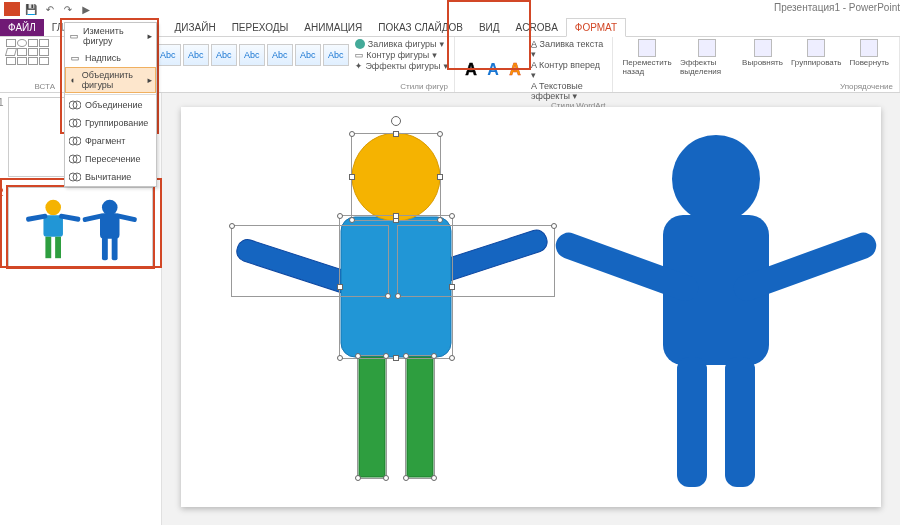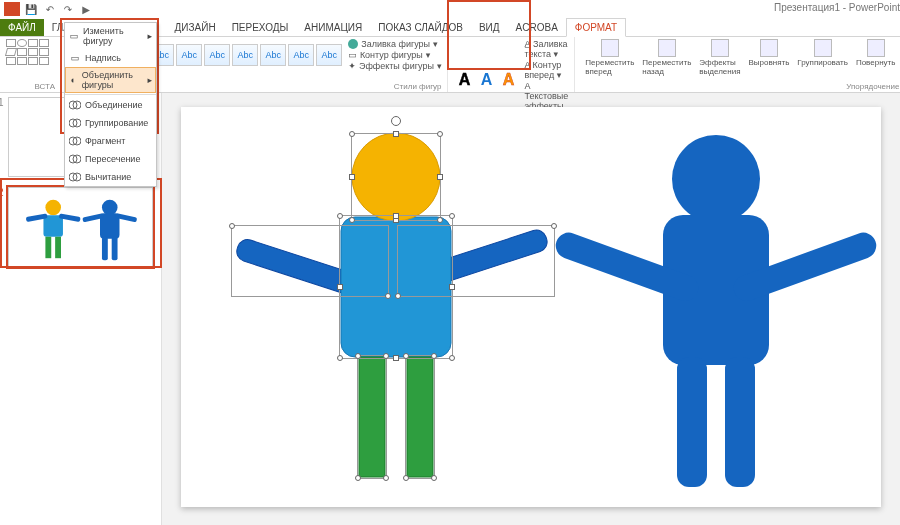--- a/index.html
+++ b/index.html
@@ -6,21 +6,21 @@
   body { width: 900px; height: 525px; background: #fff; font-size: 11px; color: #444; position: relative; overflow: hidden; }
 
   .titlebar { height: 18px; background: #fff; display: flex; align-items: center; }
   .qat { display: flex; gap: 2px; padding-left: 4px; }
   .qat span { width: 16px; height: 14px; display: inline-flex; align-items: center; justify-content: center; font-size: 10px; color: #666; }
   .app-logo { width: 16px; height: 14px; background: #d24726; margin-right: 2px; }
   .doc-title { position: absolute; left: 0; right: 0; text-align: right; font-size: 10px; color: #777; top: 2px; }
 
   .tabs { height: 19px; display: flex; align-items: flex-end; border-bottom: 1px solid #d4d4d4; position: relative; }
   .tab { padding: 3px 8px; font-size: 10px; color: #444; cursor: pointer; }
-  .tab.file { background: #4d7c0f; color: #fff; }
+  .tab.file { background: #701a75; color: #fff; }
   .tab.active { color: #d24726; border: 1px solid #d4d4d4; border-bottom: 1px solid #fff; background: #fff; position: relative; top: 1px; }
 
   .ribbon { height: 56px; background: #fff; border-bottom: 1px solid #d4d4d4; display: flex; position: relative; }
   .rgroup { border-right: 1px solid #e6e6e6; padding: 2px 6px 0 6px; display: flex; flex-direction: column; justify-content: space-between; }
   .rgroup-label { font-size: 8px; color: #888; text-align: right; padding-bottom: 1px; }
   .shapes-mini { width: 50px; display: flex; flex-wrap: wrap; gap: 1px; }
   .shapes-mini span { width: 10px; height: 8px; border: 1px solid #999; }
   .insert-col { display: flex; flex-direction: column; gap: 1px; font-size: 9px; color: #555; }
   .insert-col div { display: flex; align-items: center; gap: 3px; }
   .bluebox { width: 10px; height: 10px; background: #4a9; border: 1px solid #2a7; }
@@ -154,24 +154,20 @@
         <div><span>A</span> <span>Текстовые эффекты</span> ▾</div>
       </div>
     </div>
     <div class="rgroup-label">Стили WordArt</div>
   </div>
 
   <div class="rgroup">
     <div class="btnrow">
       <div class="bigbtn">
           <div class="ic"></div>
-          <span>Переместить вперед</span>
-        </div>
-      <div class="bigbtn">
-          <div class="ic"></div>
           <span>Переместить назад</span>
         </div>
       <div class="bigbtn">
           <div class="ic"></div>
           <span>Эффекты выделения</span>
         </div>
       <div class="bigbtn">
           <div class="ic"></div>
           <span>Выровнять</span>
         </div>

